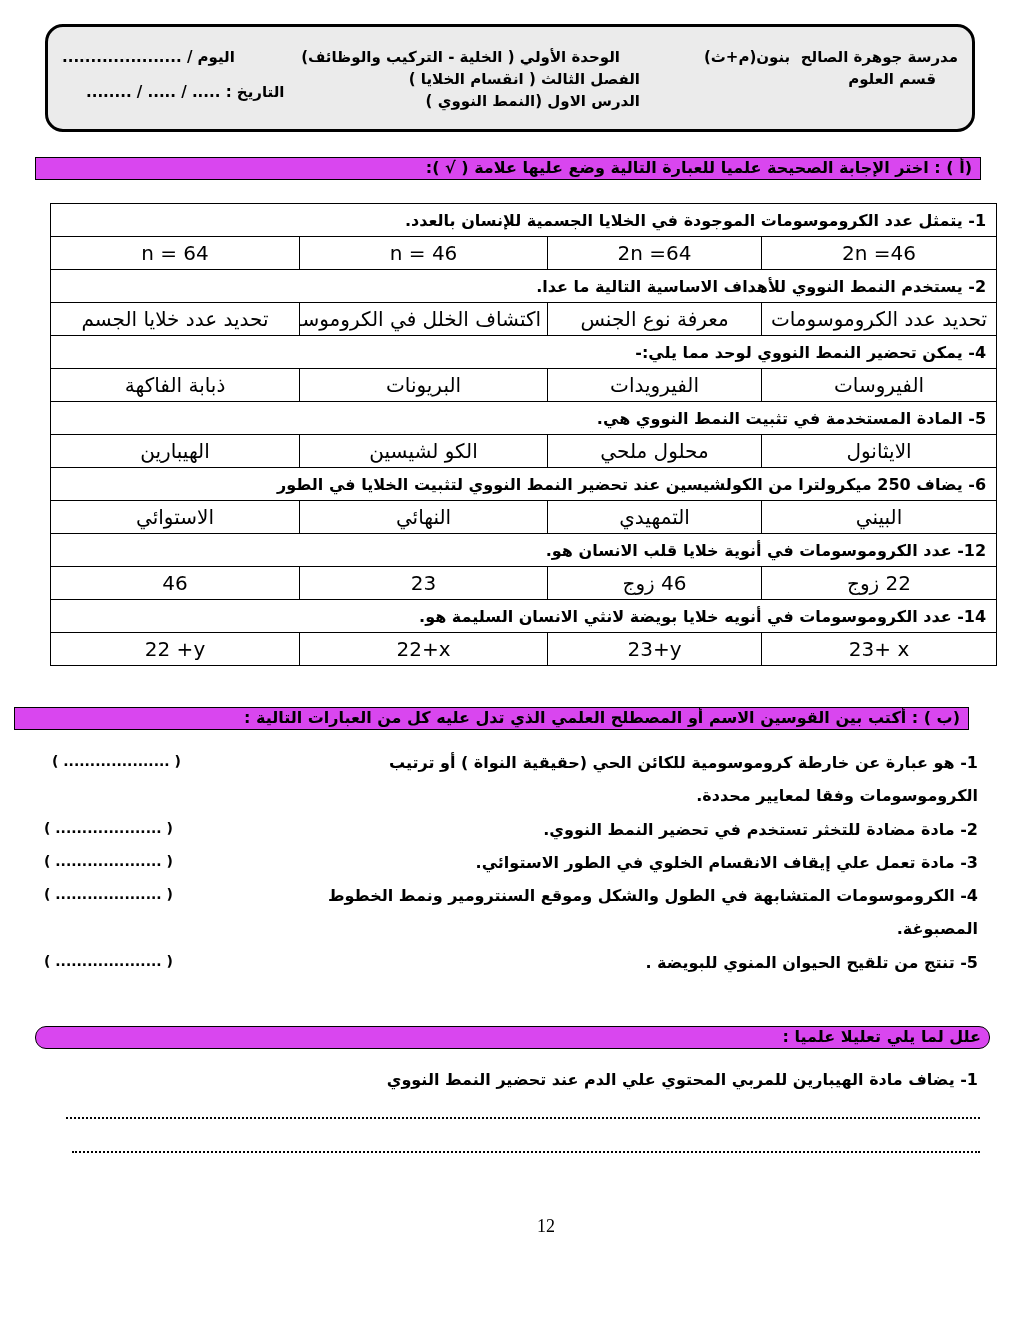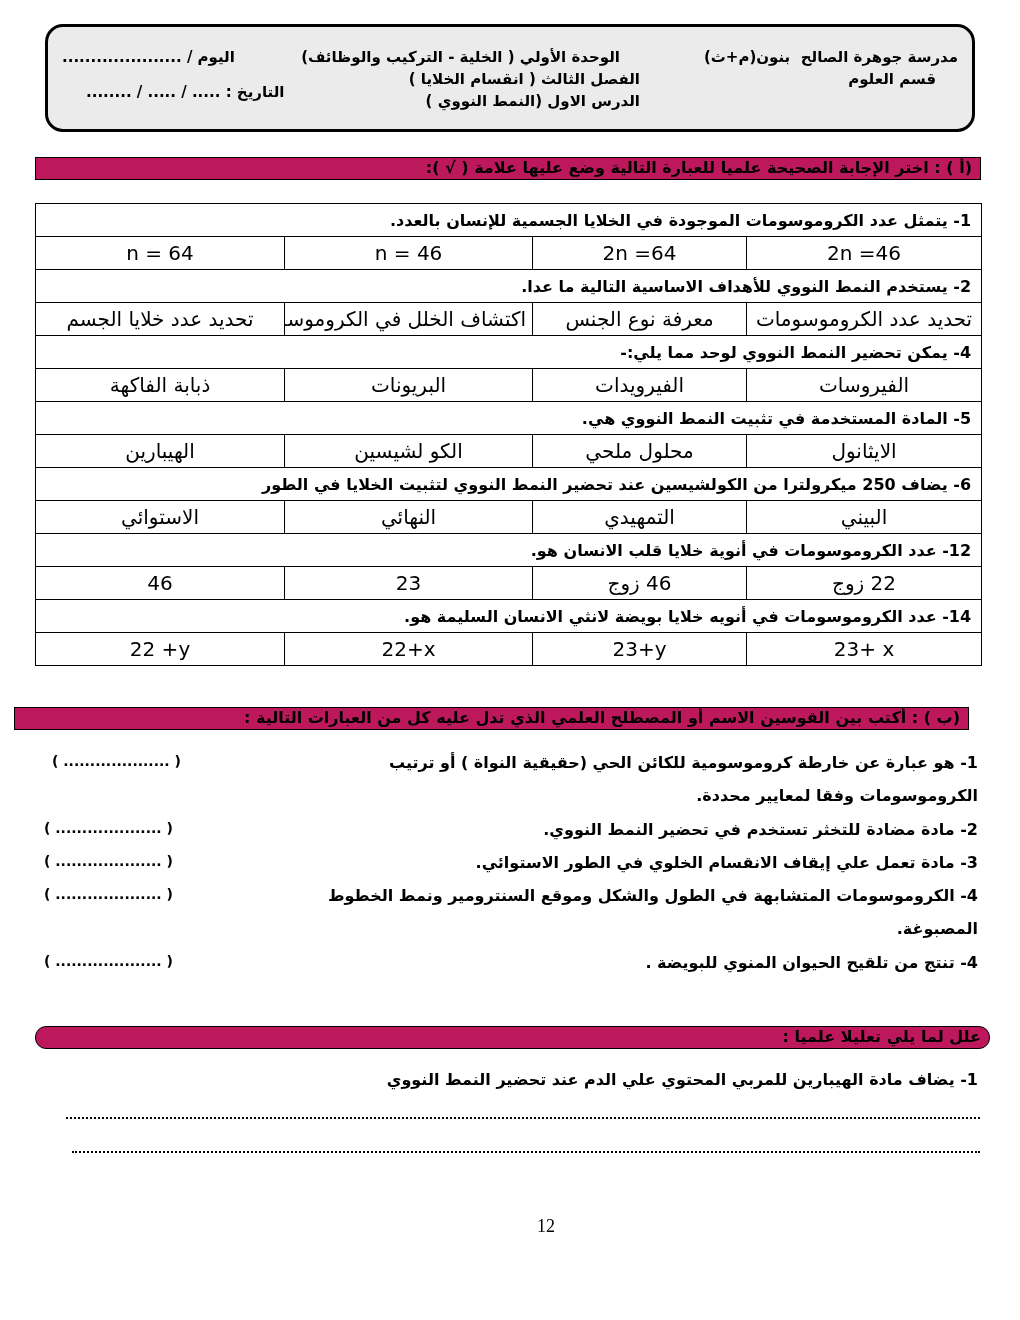--- a/index.html
+++ b/index.html
@@ -8,26 +8,26 @@
     font-family: "DejaVu Sans", sans-serif; color: #000;
     direction: rtl;
   }
   .header-box {
     position: absolute; left: 45px; top: 24px; width: 930px; height: 108px;
     border: 3px solid #000; border-radius: 18px; background: #ebebeb;
     box-sizing: border-box;
   }
   .hdr { position: absolute; font-size: 15px; font-weight: bold; white-space: pre; line-height: 20px; }
   .section-bar {
-    position: absolute; background: #be185d; border: 1px solid #000;
+    position: absolute; background: #d946ef; border: 1px solid #000;
     box-sizing: border-box; font-size: 16px; font-weight: bold;
     padding: 0 8px; line-height: 20px; height: 23px;
   }
   table.mcq {
-    position: absolute; left: 35px; top: 203px; width: 946px;
+    position: absolute; left: 50px; top: 203px; width: 946px;
     border-collapse: collapse; table-layout: fixed; padding-left: 20px;
   }
   table.mcq td {
     border: 1px solid #000; height: 33px; box-sizing: border-box;
     font-size: 20px; text-align: center; padding: 0 6px; white-space: nowrap; overflow: hidden;
   }
   table.mcq td.q { text-align: right; font-weight: bold; font-size: 16px; padding-right: 10px; }
   table.mcq td.opt { direction: rtl; }
   table.mcq td.ltr { direction: ltr; }
   .u { }
@@ -143,21 +143,21 @@
 <div class="line" style="top:819px;">2- مادة مضادة للتخثر تستخدم في تحضير النمط النووي.</div>
 <div class="blank" style="left:44px; top:820px;">( .................... )</div>
 
 <div class="line" style="top:852px;">3- مادة تعمل علي إيقاف الانقسام الخلوي في الطور الاستوائي.</div>
 <div class="blank" style="left:44px; top:853px;">( .................... )</div>
 
 <div class="line" style="top:885px;">4- الكروموسومات المتشابهة في الطول والشكل وموقع السنترومير ونمط الخطوط</div>
 <div class="blank" style="left:44px; top:886px;">( .................... )</div>
 <div class="line" style="top:918px;">المصبوغة.</div>
 
-<div class="line" style="top:952px;">4- تنتج من تلقيح الحيوان المنوي للبويضة .</div>
+<div class="line" style="top:952px;">5- تنتج من تلقيح الحيوان المنوي للبويضة .</div>
 <div class="blank" style="left:44px; top:953px;">( .................... )</div>
 
 <div class="section-bar" style="left:35px; top:1026px; width:955px;border-radius:11px;">علل لما يلي تعليلا علميا :</div>
 
 <div class="line" style="top:1069px;">1- يضاف مادة الهيبارين للمربي المحتوي علي الدم عند تحضير النمط النووي</div>
 <div class="dots" style="top:1116px;"></div>
 <div class="dots" style="top:1150px; left:72px; width:908px;"></div>
 
 <div class="page-num">12</div>
 

